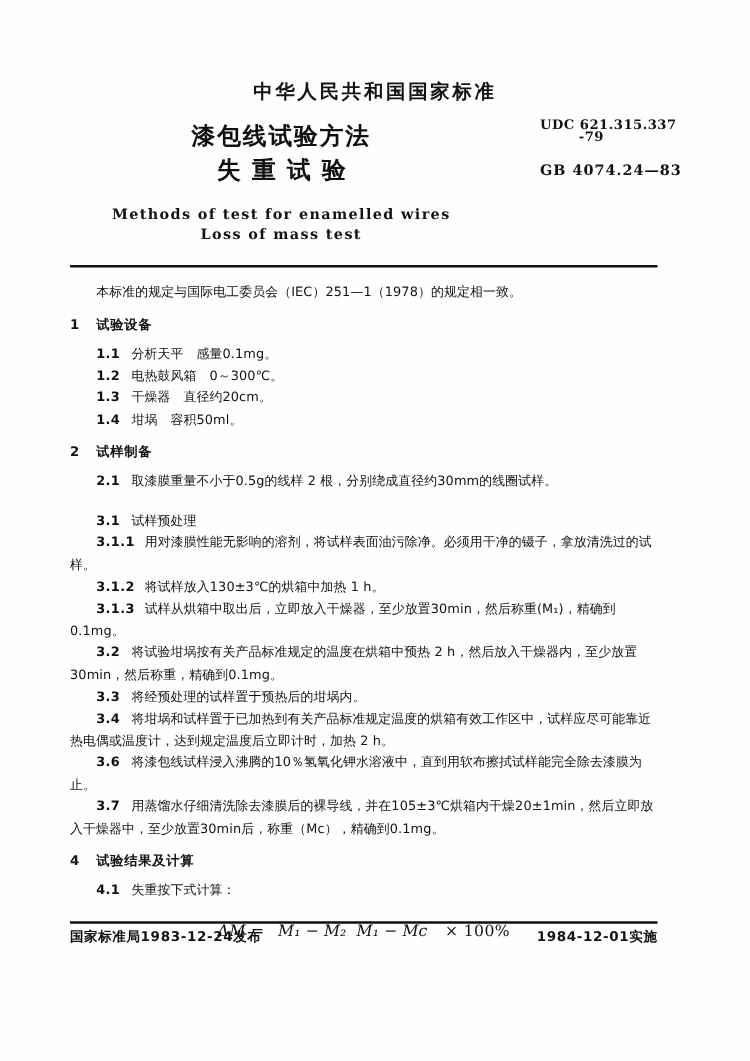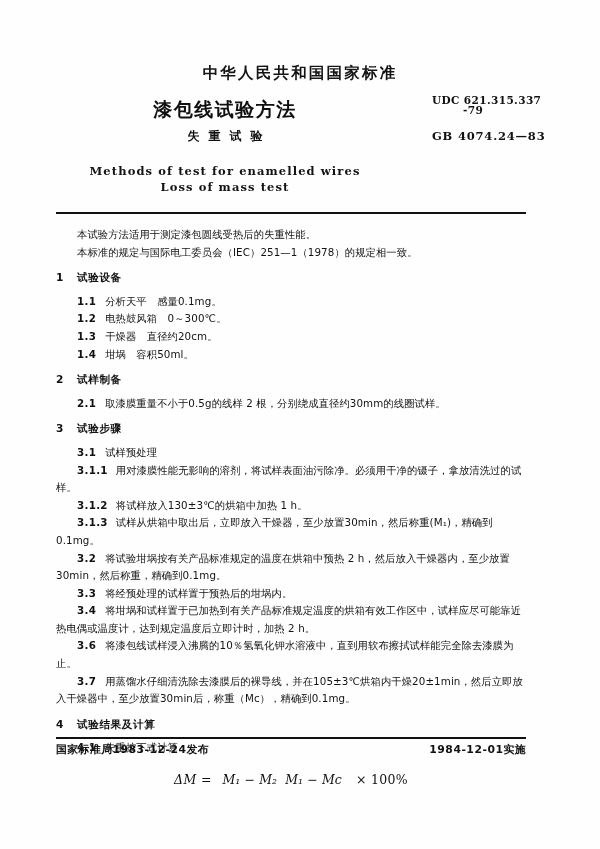--- a/index.html
+++ b/index.html
@@ -44,21 +44,21 @@
     text-align: center;
   }
   .title-main {
     font-size: 19px;
     font-weight: bold;
     letter-spacing: 1.5px;
     line-height: 27px;
     color: #101010;
   }
   .title-sub {
-    font-size: 12px;
+    font-size: 19px;
     font-weight: bold;
     letter-spacing: 9px;
     line-height: 27px;
     padding-left: 9px;
     color: #101010;
   }
   .title-en {
     margin-top: 13px;
     font-family: "DejaVu Serif", "Liberation Serif", serif;
     font-size: 11.5px;
@@ -238,38 +238,36 @@
       <span class="udc-label">UDC</span><span>621.315.337</span>
     </div>
     <div class="udc-second">-79</div>
     <div class="gb-line">GB 4074.24—83</div>
   </div>
 
   <div class="rule-top"></div>
 
   <div class="body-zone">
 
-    <p class="para">本试验方法适用于测定漆包圆线受热后的失重性能。</p>
     <p class="para">本标准的规定与国际电工委员会（IEC）251—1（1978）的规定相一致。</p>
 
     <div class="gap-md"></div>
     <p class="heading"><span class="num">1</span><span>试验设备</span></p>
     <div class="gap-sm"></div>
     <p class="sub-item"><span class="num">1.1</span><span class="txt">分析天平　感量0.1mg。</span></p>
     <p class="sub-item"><span class="num">1.2</span><span class="txt">电热鼓风箱　0～300℃。</span></p>
     <p class="sub-item"><span class="num">1.3</span><span class="txt">干燥器　直径约20cm。</span></p>
     <p class="sub-item"><span class="num">1.4</span><span class="txt">坩埚　容积50ml。</span></p>
 
     <div class="gap-md"></div>
     <p class="heading"><span class="num">2</span><span>试样制备</span></p>
     <div class="gap-sm"></div>
     <p class="sub-item"><span class="num">2.1</span><span class="txt">取漆膜重量不小于0.5g的线样 2 根，分别绕成直径约30mm的线圈试样。</span></p>
 
     <div class="gap-md"></div>
-    <p class="heading"><span class="num">3</span><span>试验步骤</span></p>
     <div class="gap-sm"></div>
     <p class="sub-item"><span class="num">3.1</span><span class="txt">试样预处理</span></p>
     <p class="sub-item"><span class="num-wide">3.1.1</span><span class="txt">用对漆膜性能无影响的溶剂，将试样表面油污除净。必须用干净的镊子，拿放清洗过的试样。</span></p>
     <p class="sub-item"><span class="num-wide">3.1.2</span><span class="txt">将试样放入130±3℃的烘箱中加热 1 h。</span></p>
     <p class="sub-item"><span class="num-wide">3.1.3</span><span class="txt">试样从烘箱中取出后，立即放入干燥器，至少放置30min，然后称重(M₁)，精确到0.1mg。</span></p>
     <p class="sub-item"><span class="num">3.2</span><span class="txt">将试验坩埚按有关产品标准规定的温度在烘箱中预热 2 h，然后放入干燥器内，至少放置30min，然后称重，精确到0.1mg。</span></p>
     <p class="sub-item"><span class="num">3.3</span><span class="txt">将经预处理的试样置于预热后的坩埚内。</span></p>
     <p class="sub-item"><span class="num">3.4</span><span class="txt">将坩埚和试样置于已加热到有关产品标准规定温度的烘箱有效工作区中，试样应尽可能靠近热电偶或温度计，达到规定温度后立即计时，加热 2 h。</span></p>
     <p class="sub-item"><span class="num">3.6</span><span class="txt">将漆包线试样浸入沸腾的10％氢氧化钾水溶液中，直到用软布擦拭试样能完全除去漆膜为止。</span></p>
     <p class="sub-item"><span class="num">3.7</span><span class="txt">用蒸馏水仔细清洗除去漆膜后的裸导线，并在105±3℃烘箱内干燥20±1min，然后立即放入干燥器中，至少放置30min后，称重（Mc），精确到0.1mg。</span></p>

